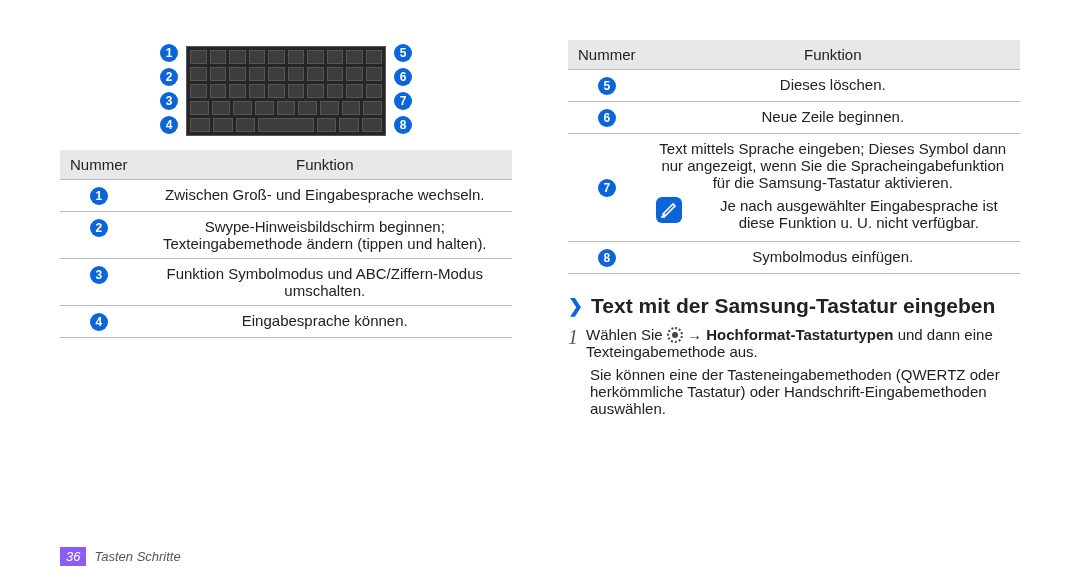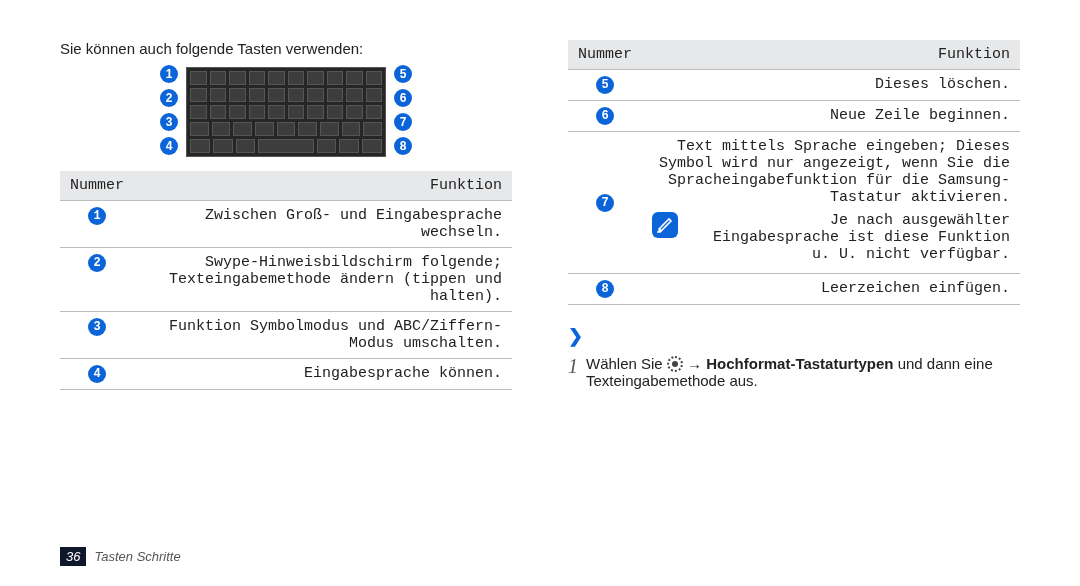--- a/index.html
+++ b/index.html
@@ -65,24 +65,23 @@
     flex: 1;
     height: 14px;
     background: #3d3d3d;
     border: 1px solid #555;
   }
   .wide { flex: 3; }
   table {
     width: 100%;
     border-collapse: collapse;
     font-size: 15px;
-    font-family: Liberation Mono, monospace;
   }
   th, td {
-    text-align: right;
+    text-align: center;
     padding: 6px 10px;
     border-bottom: 1px solid #bbb;
     vertical-align: top;
   }
   th {
     background: #e7e8ea;
     font-weight: 400;
   }
   .numcell { width: 72px; text-align: center; }
   .note {
@@ -148,34 +147,33 @@
   .footer {
     display: flex;
     align-items: center;
     gap: 8px;
     font-style: italic;
     color: #555;
     font-size: 13px;
     margin-top: 16px;
   }
   .pgnum {
-    background: #0f172a;
+    background: #8b5cf6;
     color: #fff;
     font-style: italic;
     padding: 2px 6px;
     font-size: 13px;
   }
 </style>
 </head>
 <body>
 
 <div class="columns">
 
   <div class="col">
-    <p class="intro">Sie können auch folgende Tasten verwenden:</p>
 
     <div class="kb-figure">
       <div class="num-col">
         <span class="circ-num">1</span>
         <span class="circ-num">2</span>
         <span class="circ-num">3</span>
         <span class="circ-num">4</span>
       </div>
       <div class="kb">
         <div class="kb-row">
@@ -250,21 +248,21 @@
           <th>Funktion</th>
         </tr>
       </thead>
       <tbody>
         <tr>
           <td class="numcell"><span class="circ-num">1</span></td>
           <td>Zwischen Groß- und Eingabesprache wechseln.</td>
         </tr>
         <tr>
           <td class="numcell"><span class="circ-num">2</span></td>
-          <td>Swype-Hinweisbildschirm folgende; Texteingabemethode ändern (tippen und halten).</td>
+          <td>Swype-Hinweisbildschirm beginnen; Texteingabemethode ändern (tippen und halten).</td>
         </tr>
         <tr>
           <td class="numcell"><span class="circ-num">3</span></td>
           <td>Funktion Symbolmodus und ABC/Ziffern-Modus umschalten.</td>
         </tr>
         <tr>
           <td class="numcell"><span class="circ-num">4</span></td>
           <td>Eingabesprache können.</td>
         </tr>
       </tbody>
@@ -284,51 +282,53 @@
           <td class="numcell"><span class="circ-num">5</span></td>
           <td>Dieses löschen.</td>
         </tr>
         <tr>
           <td class="numcell"><span class="circ-num">6</span></td>
           <td>Neue Zeile beginnen.</td>
         </tr>
         <tr>
           <td class="numcell" style="vertical-align:middle"><span class="circ-num">7</span></td>
           <td>
-            <div>Text mittels Sprache eingeben; Dieses Symbol wird nur angezeigt, wenn Sie die Spracheingabefunktion für die Samsung-Tastatur aktivieren.</div>
+            <div>Text mittels Sprache eingeben; Dieses Symbol dann nur angezeigt, wenn Sie die Spracheingabefunktion für die Samsung-Tastatur aktivieren.</div>
             <div class="note">
               <span class="note-icon">
                 <svg width="16" height="16" viewBox="0 0 16 16">
                     <path d="M2 12 L12 2 L14 4 L4 14 Z M3 13 L1 15 L3 15 Z" fill="none" stroke="#fff" stroke-width="1.6"></path>
                   </svg>
               </span>
               <span>Je nach ausgewählter Eingabesprache ist diese Funktion u. U. nicht verfügbar.</span>
             </div>
           </td>
         </tr>
         <tr>
           <td class="numcell"><span class="circ-num">8</span></td>
-          <td>Leerzeichen einfügen.</td>
+          <td>Symbolmodus einfügen.</td>
         </tr>
       </tbody>
     </table>
 
     <h3 class="sect">
       <span class="chev">❯</span>
+      <span>Text mit der Samsung-Tastatur eingeben</span>
     </h3>
 
     <div class="step">
       <span class="stepnum">1</span>
       <div>
         <span>Wählen Sie </span>
         <span class="gear"></span>
         <span> → </span>
         <b>Hochformat-Tastaturtypen</b>
         <span> und dann eine Texteingabemethode aus.</span>
       </div>
     </div>
+    <p class="indent">Sie können eine der Tasteneingabemethoden (QWERTZ oder herkömmliche Tastatur) oder Handschrift-Eingabemethoden auswählen.</p>
   </div>
 </div>
 
 <div class="footer">
   <span class="pgnum">36</span>
   <span>Tasten Schritte</span>
 </div>
 
 </body></html>

